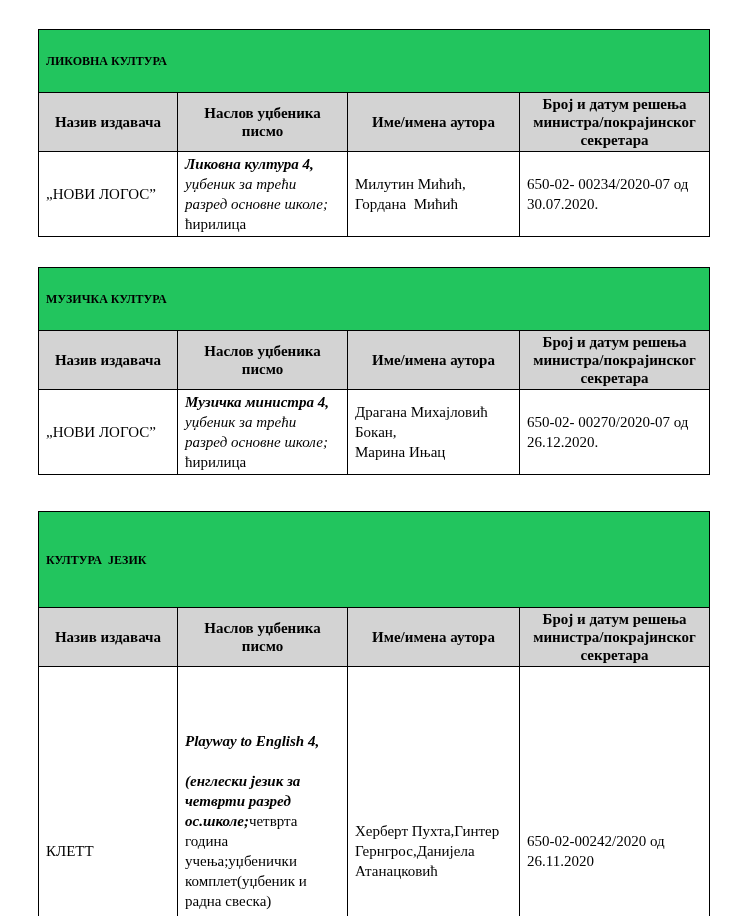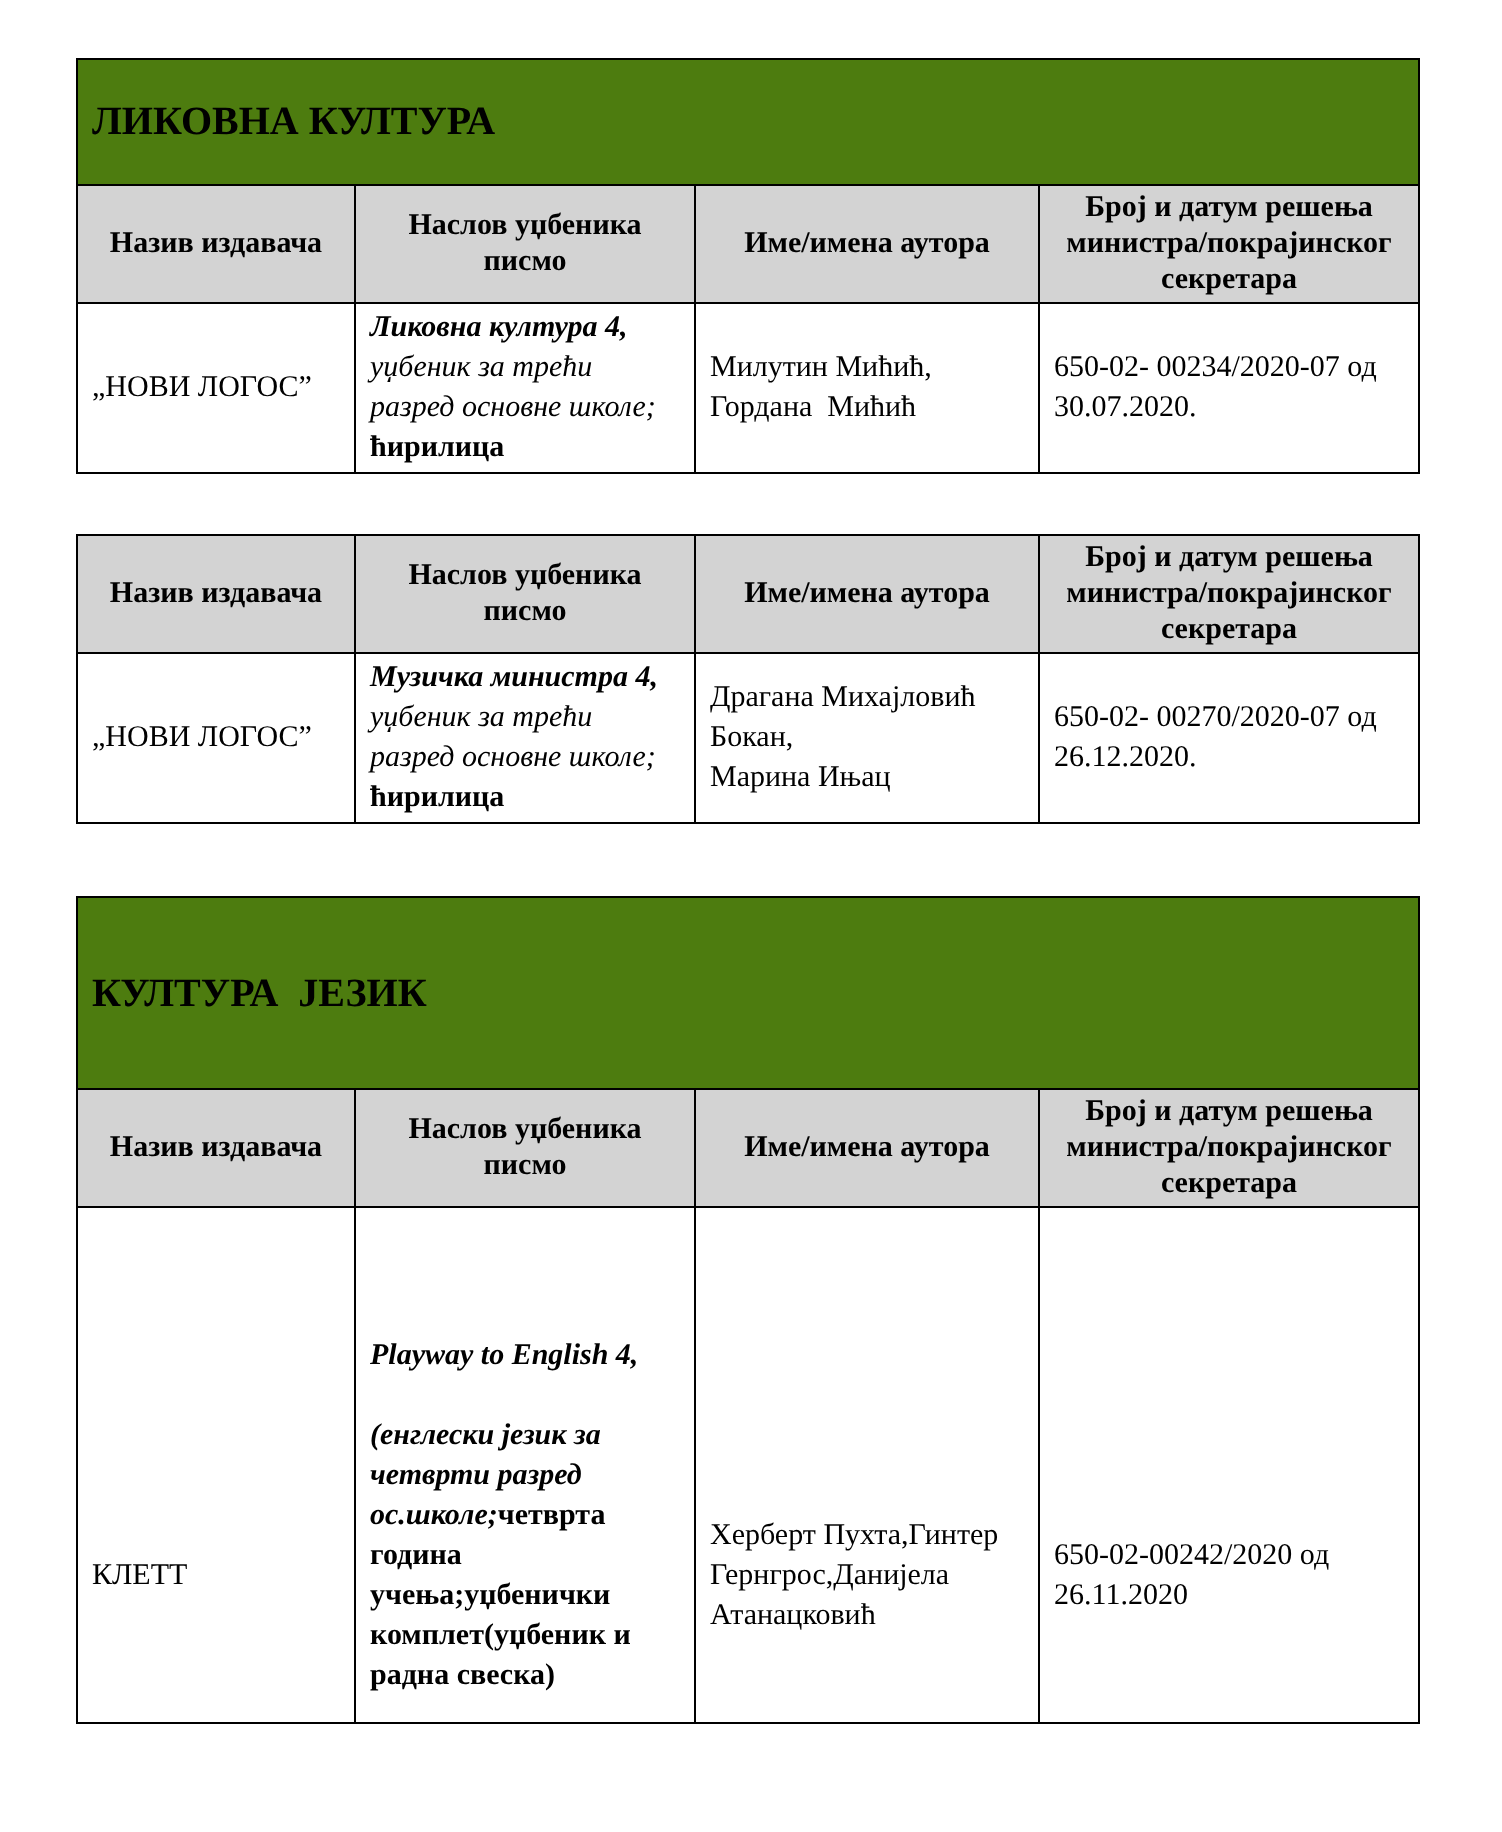--- a/index.html
+++ b/index.html
@@ -21,26 +21,26 @@
   .col-publisher { width: 139px; }
   .col-booktitle { width: 170px; }
   .col-authors   { width: 172px; }
   .col-decision  { width: 190px; }
 
   .t1 { margin-bottom: 30px; }
   .t2 { margin-bottom: 36px; }
 
   .title-cell {
     font-weight: bold;
-    font-size: 20px;
+    font-size: 12px;
     line-height: 20px;
     padding: 2px 6px 2px 7px;
     vertical-align: middle;
     text-align: left;
-    background: #4d7c0f;
+    background: #22c55e;
     white-space: pre-wrap;
   }
 
   .hdr {
     background: #d3d3d3;
     font-weight: bold;
     font-size: 15px;
     line-height: 18px;
     text-align: center;
     vertical-align: middle;
@@ -67,21 +67,21 @@
   .t3 .title-row  { height: 96px; }
   .t3 .header-row { height: 58px; }
   .t3 .data-row   { height: 258px; }
 
   
   .t3 .cell-publisher, .t3 .cell-authors, .t3 .cell-decision { padding-top: 112px; }
   .t3 .cell-booktitle { padding-top: 52px; }
 
   .seg-bold-italic { font-weight: bold; font-style: italic; margin-top: 28px; }
   .seg-italic { font-style: italic; }
-  .seg-regular { font-weight: bold; font-style: normal; text-align: center; }
+  .seg-regular { font-weight: normal; font-style: normal; text-align: center; }
 </style>
 </head>
 <body>
 
 <div class="page">
 
   <table class="doc-table t1">
     <colgroup>
       <col class="col-publisher">
         <col class="col-booktitle">
@@ -116,20 +116,23 @@
   </table>
 
   <table class="doc-table t2">
     <colgroup>
       <col class="col-publisher">
         <col class="col-booktitle">
         <col class="col-authors">
         <col class="col-decision">
     </colgroup>
     <tbody>
+      <tr class="title-row">
+        <td class="title-cell" colspan="4">МУЗИЧКА КУЛТУРА</td>
+      </tr>
       <tr class="header-row">
         <th class="hdr">Назив издавача</th>
         <th class="hdr">Наслов уџбеника
 писмо</th>
         <th class="hdr">Име/имена аутора</th>
         <th class="hdr">Број и датум решења
 министра/покрајинског
 секретара</th>
       </tr>
       <tr class="data-row">

